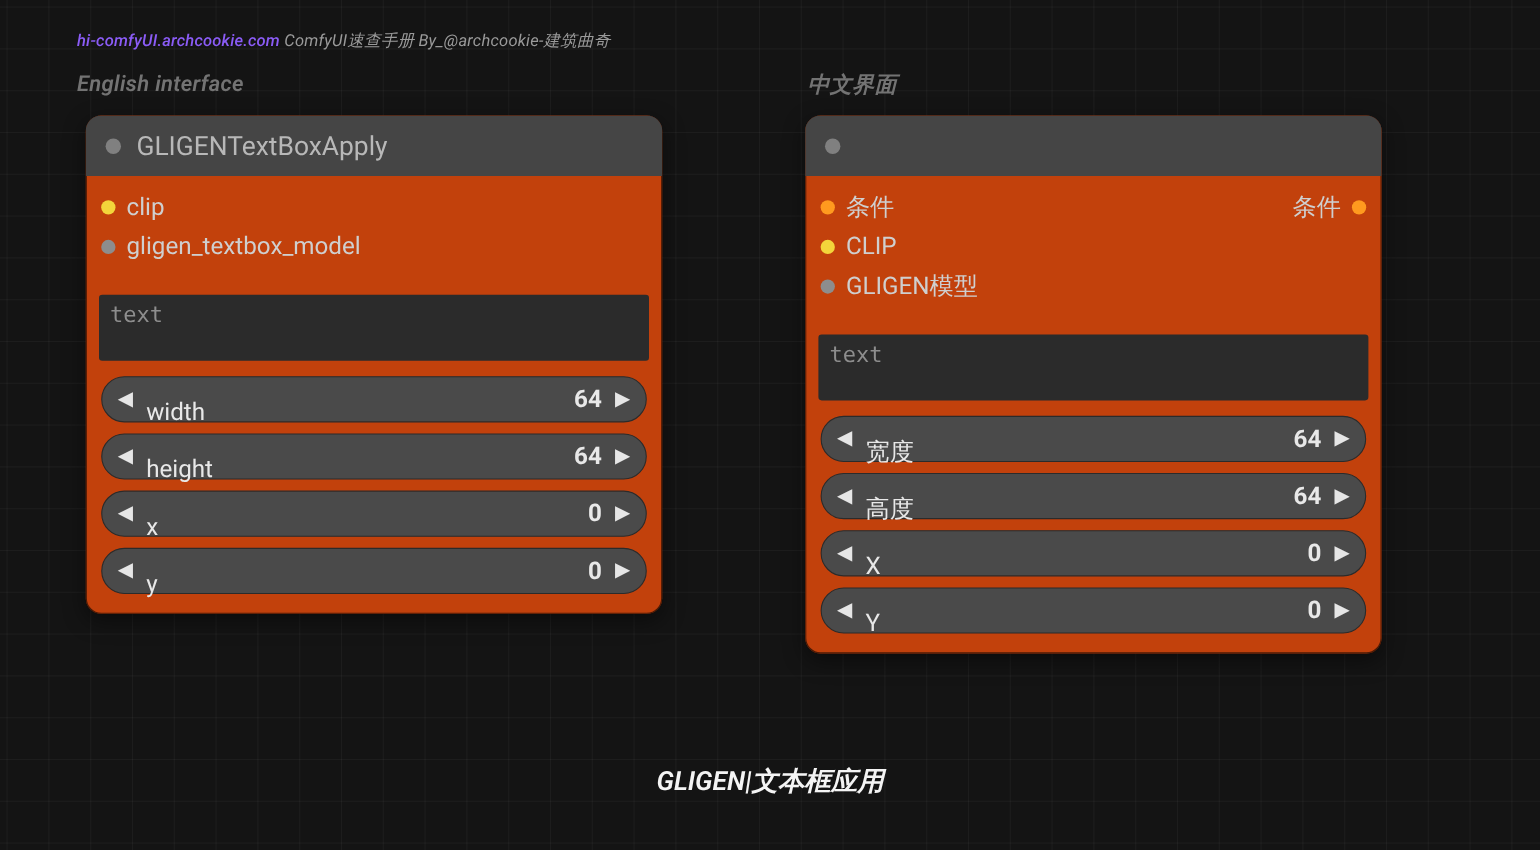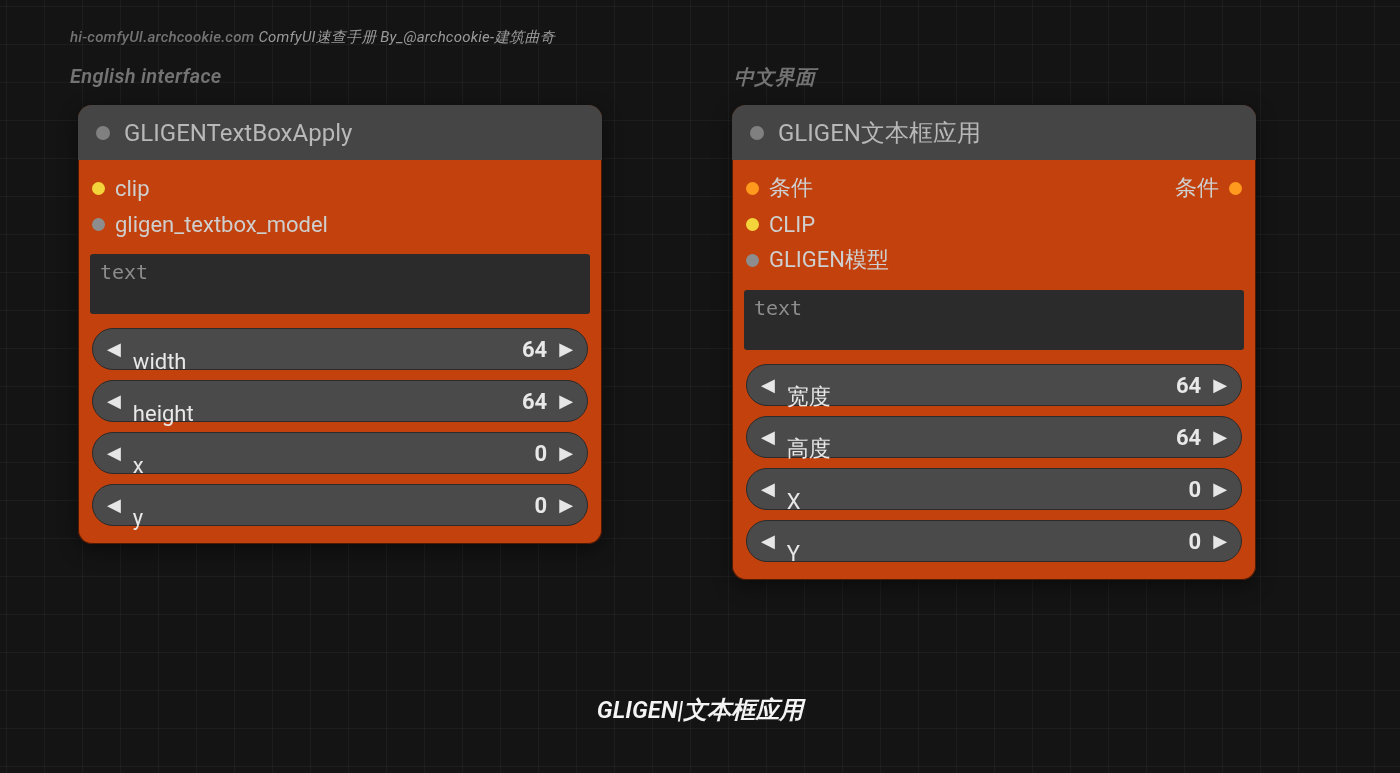--- a/index.html
+++ b/index.html
@@ -8,21 +8,21 @@
     background:#141414;
     background-image:
       linear-gradient(rgba(255,255,255,0.04) 1px, transparent 1px),
       linear-gradient(90deg, rgba(255,255,255,0.04) 1px, transparent 1px);
     background-size:38px 38px;
     background-position: 6px 6px;
     position:relative;
     color:#ddd;
   }
   .attrib { position:absolute; top:28px; left:70px; font-style:italic; font-size:15px; color:#9a9a9a; letter-spacing:.2px;}
-  .attrib strong{ font-style:italic; font-weight:500; color:#737373;}
+  .attrib strong{ font-style:italic; font-weight:500; color:#8b5cf6;}
   .lang-title { position:absolute; font-size:20px; font-weight:600; font-style:italic; color:#737373; letter-spacing:.3px;}
   #lbl-en { top:64px; left:70px;}
   #lbl-zh { top:64px; left:734px;}
   .footer { position:absolute; top:694px; left:0; width:1400px; text-align:center; font-size:24px; font-weight:600; font-style:italic; color:#f4f4f4;}
 
   .node {
     position:absolute;
     width:524px;
     background:#c2410c;
     border-radius:14px;
@@ -40,21 +40,21 @@
   }
   .title-dot { width:14px; height:14px; border-radius:50%; background:#808080;}
   .io-area { padding:10px 14px 6px;}
   .io-row { display:flex; justify-content:space-between; align-items:center; height:36px; font-size:22px; color:#cfcfcf;}
   .io-left, .io-right { display:flex; align-items:center; gap:10px;}
   .io-dot { width:13px; height:13px; border-radius:50%; }
   .dot-orange{ background:#ff9a1f;}
   .dot-yellow{ background:#f3d53b;}
   .dot-grey{ background:#8d8d8d;}
   .textbox {
-    margin:6px 12px 2px;
+    margin:20px 12px 2px;
     height:60px;
     background:#2b2b2b;
     border-radius:3px;
     padding:6px 10px;
     font-family:ui-monospace,Menlo,Consolas,monospace;
     font-size:20px; color:#8d8d8d;
   }
   .widgets { padding:12px 14px 18px; display:flex; flex-direction:column; gap:10px;}
   .widget {
     height:42px;
@@ -132,21 +132,20 @@
       <span class="spacer"></span>
       <span class="wval">0</span>
       <span class="arrow">▶</span>
     </div>
   </div>
 </div>
 
 <div class="node" id="node-zh">
   <div class="node-title">
     <span class="title-dot"></span>
-    <span>GLIGEN文本框应用</span>
   </div>
   <div class="io-area">
     <div class="io-row">
       <div class="io-left">
         <span class="io-dot dot-orange"></span>
         <span>条件</span>
       </div>
       <div class="io-right">
         <span>条件</span>
         <span class="io-dot dot-orange"></span>

